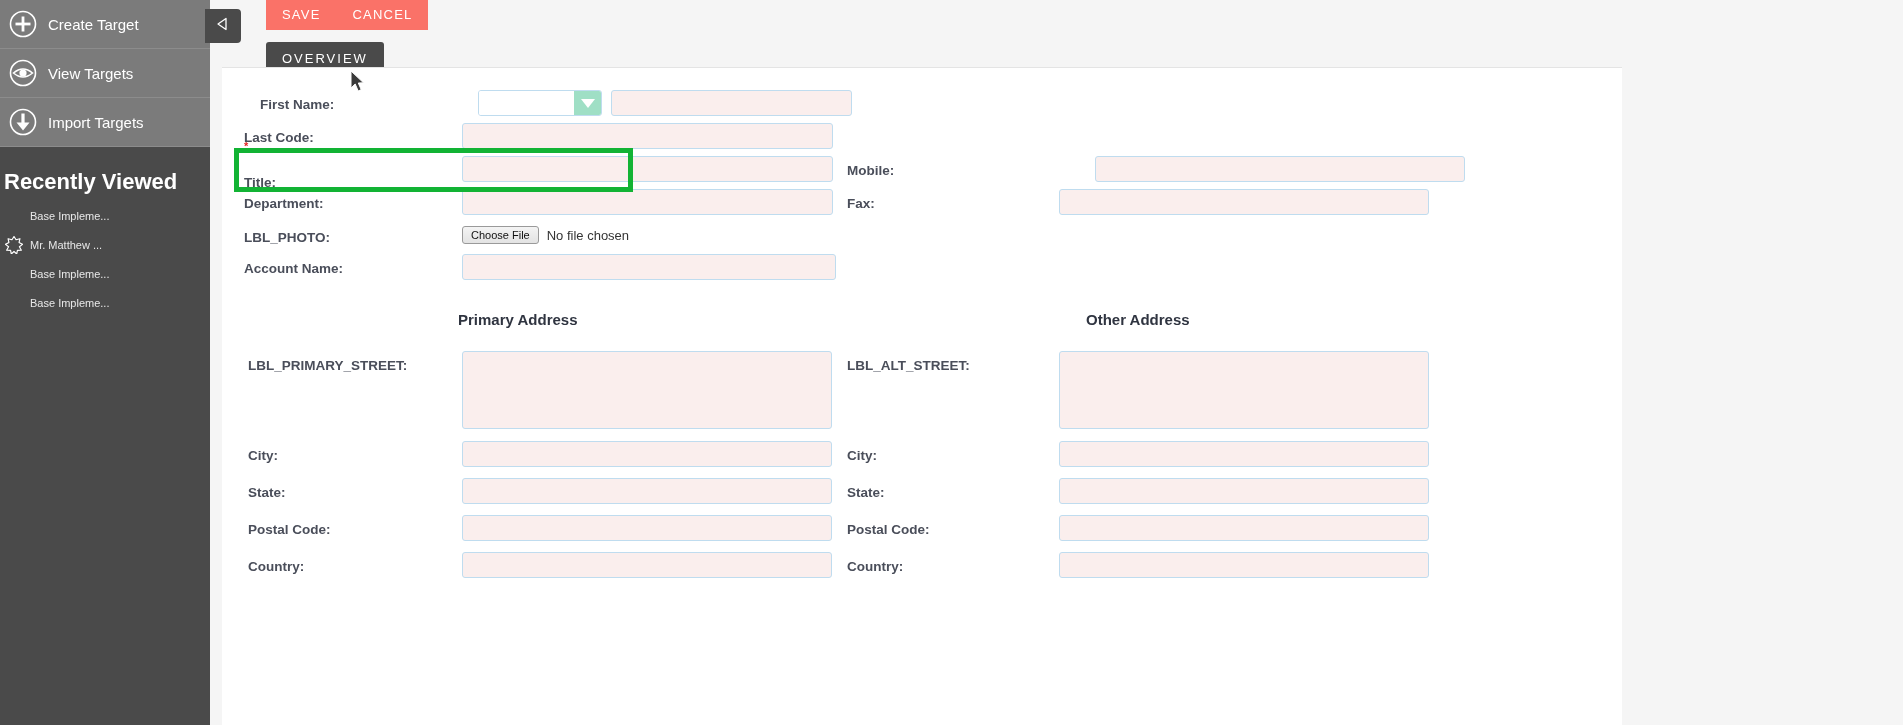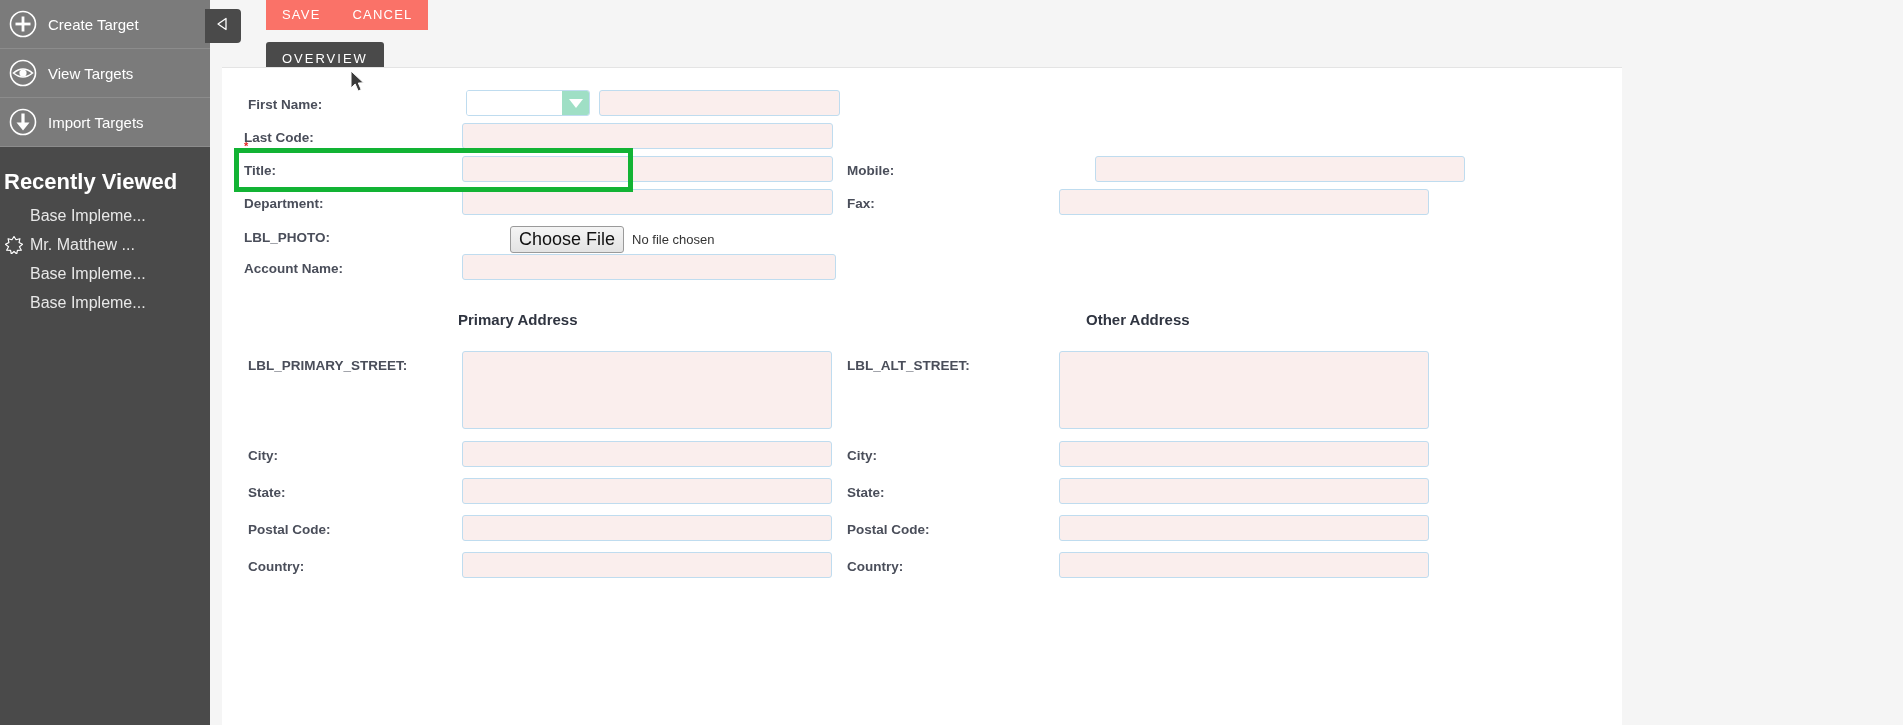--- a/index.html
+++ b/index.html
@@ -42,21 +42,21 @@
     color: #ffffff;
     font-size: 22px;
     font-weight: bold;
     padding: 22px 0 6px 4px;
   }
   .rv-item {
     display: flex; align-items: center;
     height: 29px;
     padding-left: 4px;
     color: #e8e8e8;
-    font-size: 16px;
+    font-size: 11px;
     cursor: pointer;
     white-space: nowrap;
   }
   .rv-icon {
     width: 20px; height: 20px;
     flex: 0 0 20px;
     margin-right: 6px;
     display: flex; align-items: center; justify-content: center;
   }
   .rv-icon.blank { }
@@ -182,25 +182,24 @@
     border-top: 9px solid #ffffff;
   }
 
   
   .file-wrap { display: flex; align-items: center; }
   .choose-file-btn {
     background: linear-gradient(#f4f4f4, #e3e3e3);
     border: 1px solid #9a9a9a;
     border-radius: 3px;
     font-family: "Liberation Sans", sans-serif;
-    font-size: 18px;
+    font-size: 11px;
     color: #111;
     padding: 2px 8px;
     cursor: pointer;
-    margin-left: 48px;
   }
   .no-file-text {
     font-size: 13px;
     color: #333;
     margin-left: 8px;
     white-space: nowrap;
   }
 
   .section-title {
     font-size: 15px;
@@ -309,41 +308,41 @@
       <button class="action-btn">SAVE</button>
       <button class="action-btn">CANCEL</button>
     </div>
 
     <div id="tab-bar">
       <span class="tab">OVERVIEW</span>
     </div>
 
     <div id="form-panel">
 
-      <div class="frow" style="position:absolute; left:4px; top:22px;">
+      <div class="frow" style="position:absolute; left:16px; top:22px;">
         <div class="flabel" style="width:240px; padding-left:22px;">First Name:</div>
         <div class="combo">
           <input class="combo-text" type="text" style="border: none; outline: none; padding-left: 5px; font-size: 13px;" value="">
           <div class="combo-btn">
             <span class="caret"></span>
           </div>
         </div>
         <input class="finput" type="text" style="width: 241px; margin-left: 9px;" value="">
       </div>
 
       <div class="frow" style="position:absolute; left:0; top:55px;">
         <div class="flabel" style="width:240px; padding-left:22px; position:relative;">
           <span class="req-star" style="left:22px; top:17px;">*</span>
           <span>Last Code:</span>
         </div>
         <input class="finput" type="text" style="width: 371px;" value="">
       </div>
 
       <div class="frow" style="position:absolute; left:0; top:88px;">
-        <div class="flabel" style="width:240px; padding-left:22px;">Title:</div>
+        <div class="flabel" style="width:240px; padding-left:22px;margin-top:12px;">Title:</div>
         <input class="finput" type="text" style="width: 371px;" value="">
       </div>
 
       <div class="frow" style="position:absolute; left:0; top:121px;">
         <div class="flabel" style="width:240px; padding-left:22px;">Department:</div>
         <input class="finput" type="text" style="width: 371px;" value="">
       </div>
 
       <div class="frow" style="position:absolute; left:0; top:155px;">
         <div class="flabel" style="width:240px; padding-left:22px;">LBL_PHOTO:</div>

